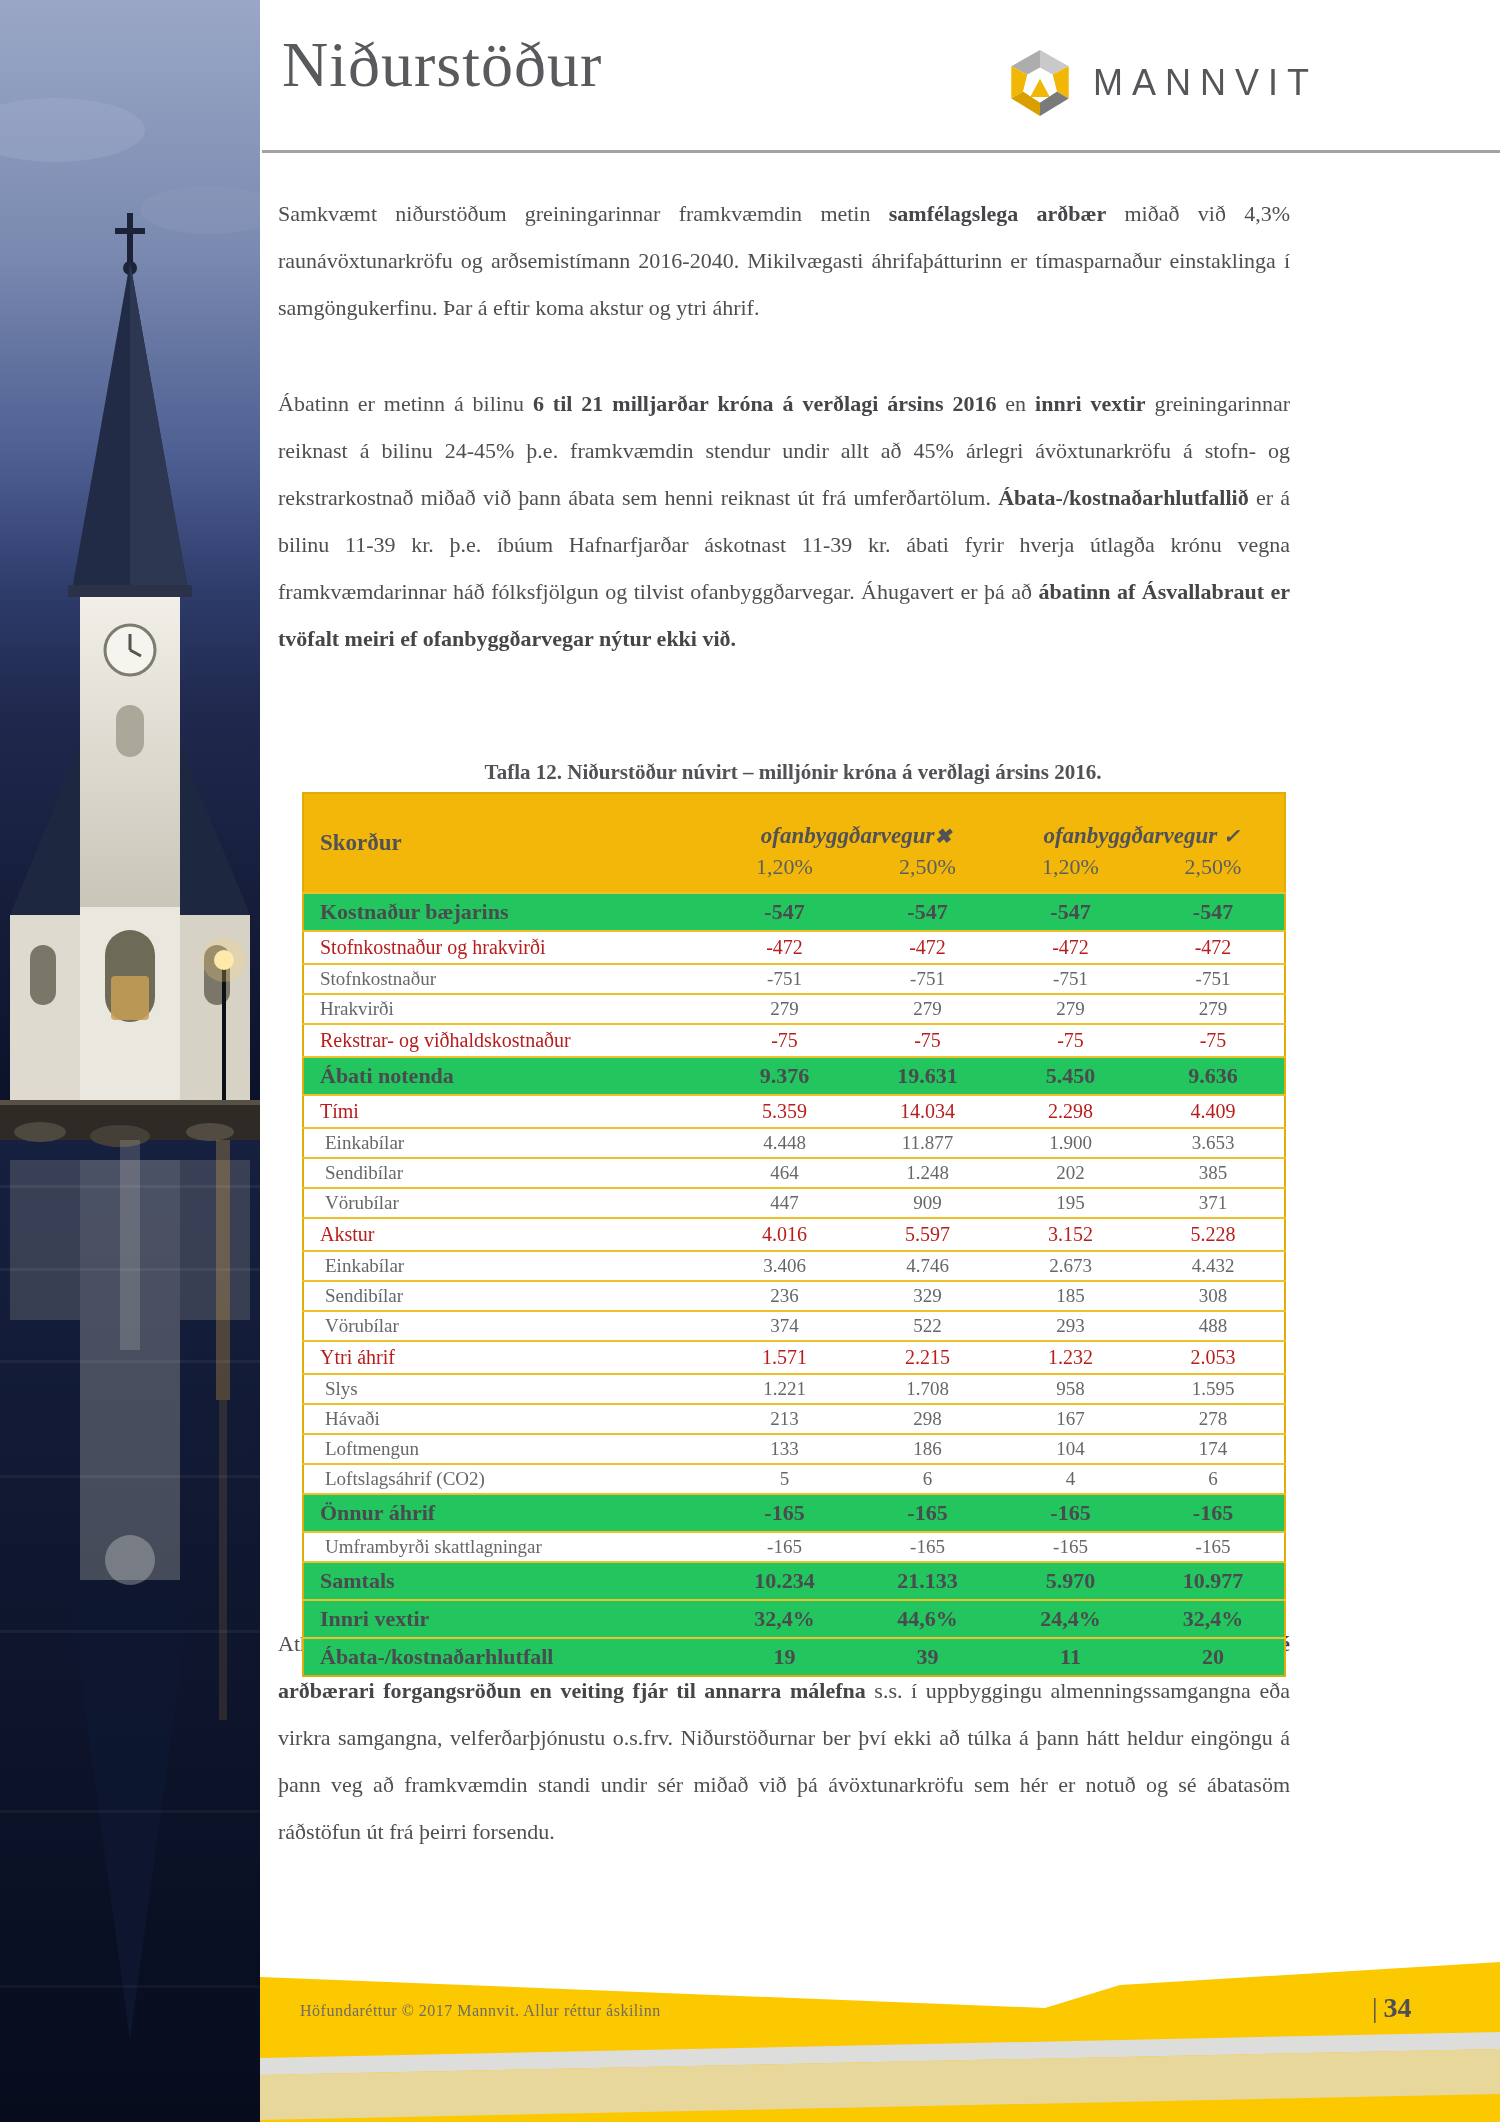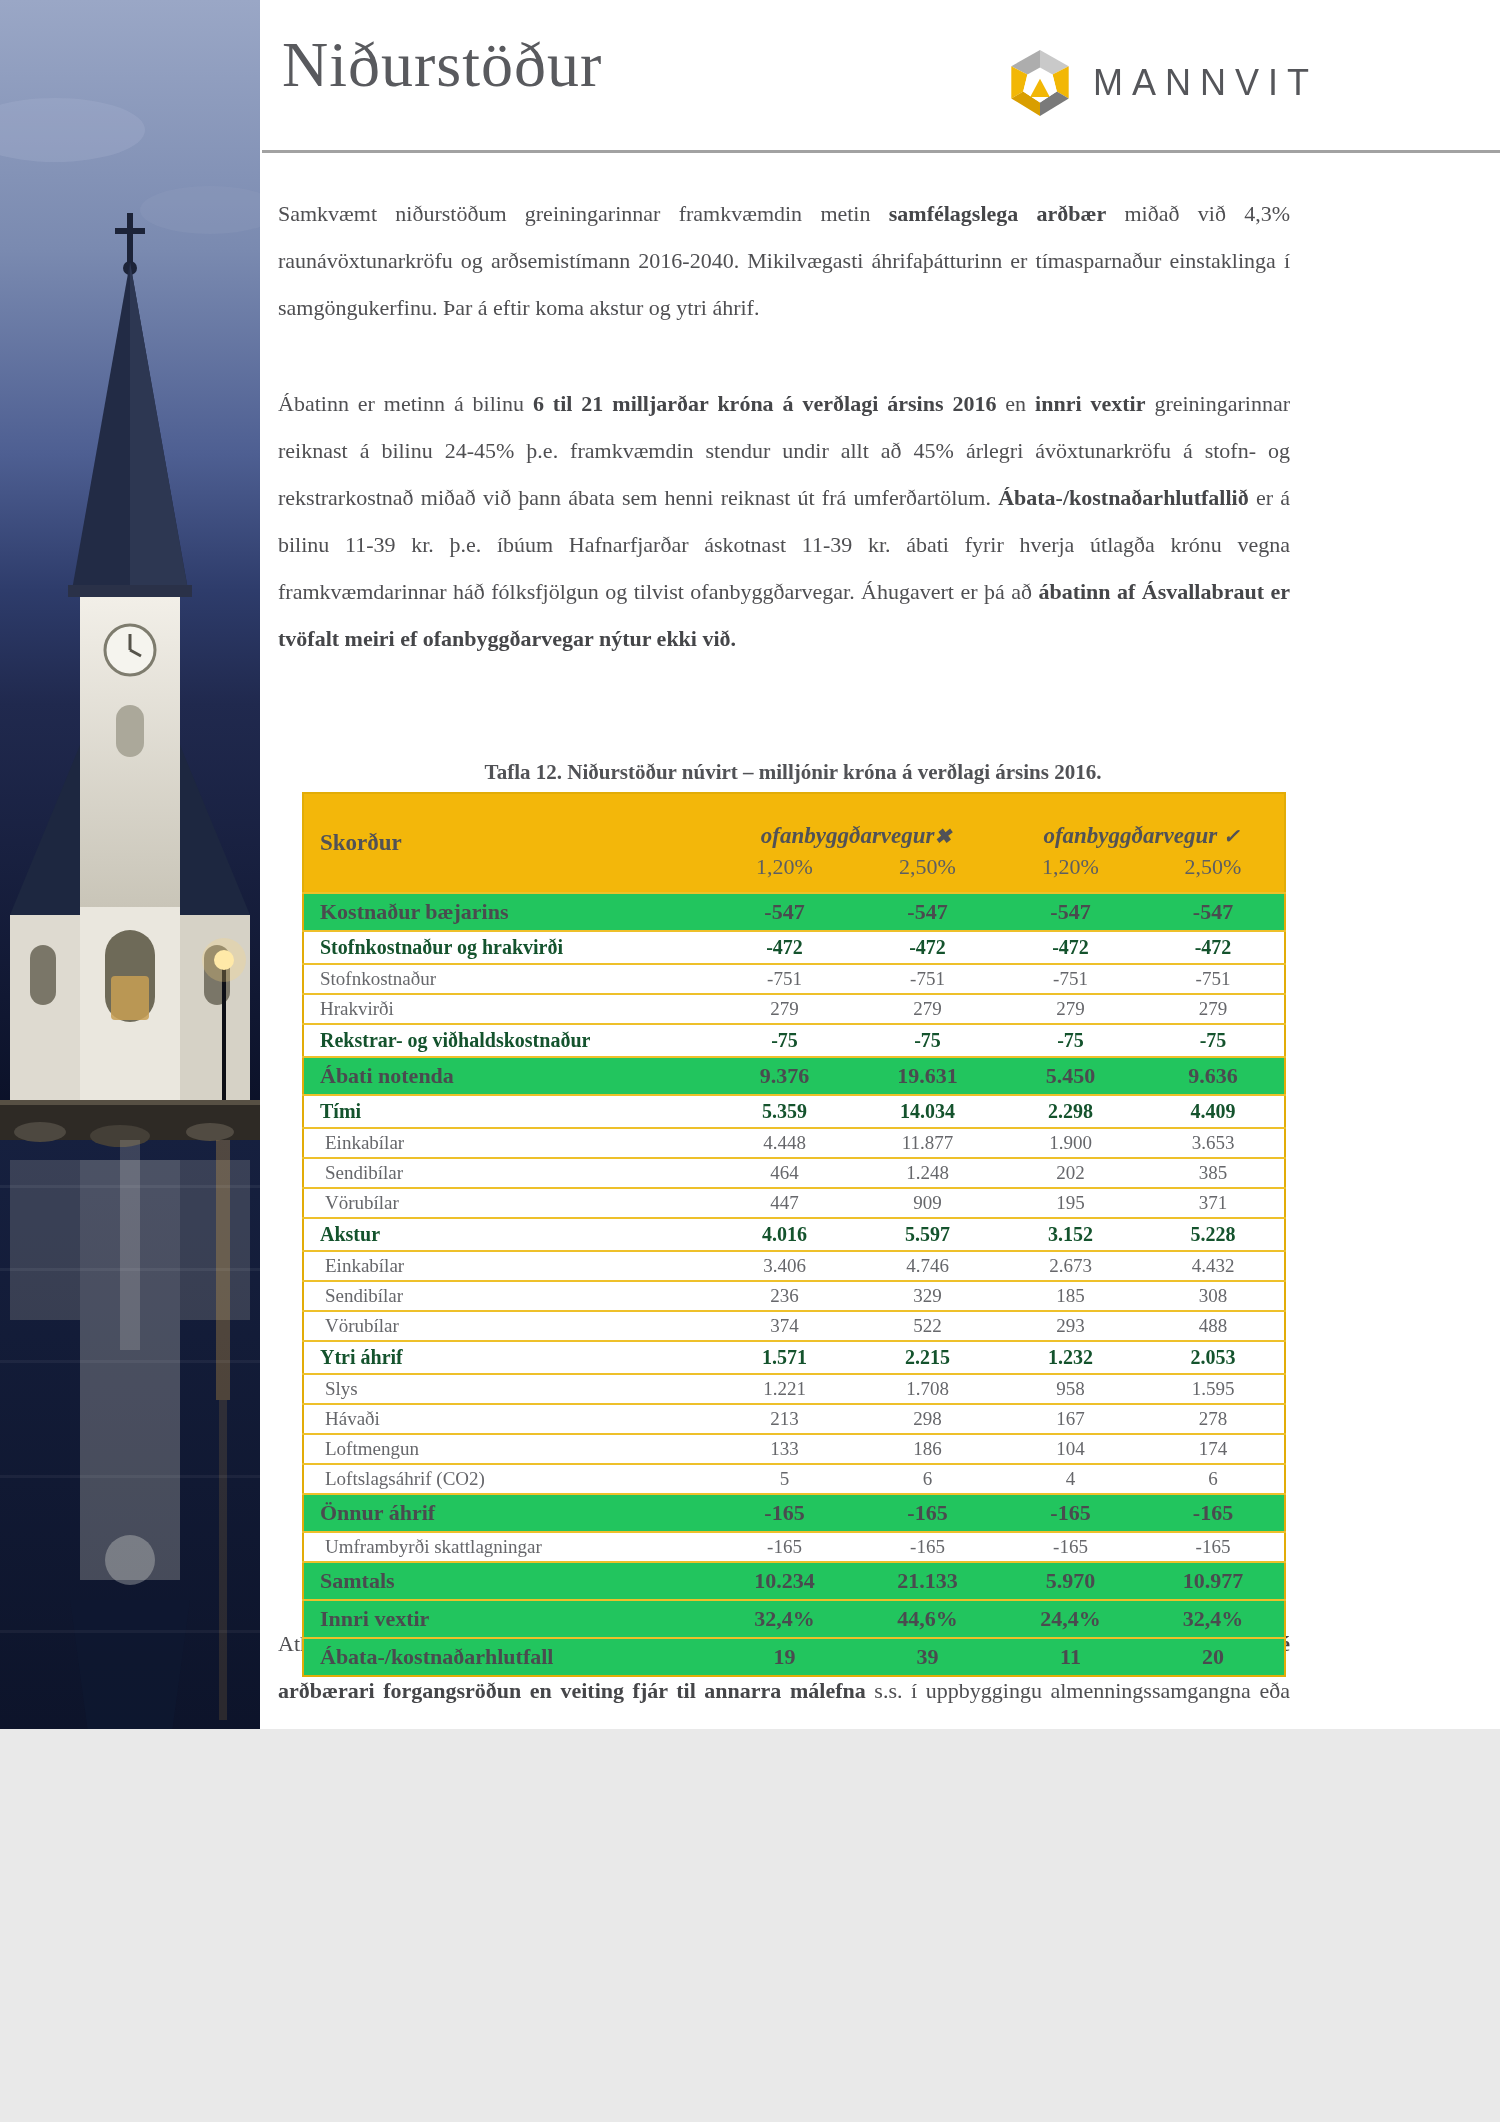--- a/index.html
+++ b/index.html
@@ -1,16 +1,16 @@
 <!DOCTYPE html>
 <html><head>
 <meta charset="utf-8">
 <style>
   html,body{margin:0;padding:0;background:#e9e9e9;}
-  #page{position:relative;width:1500px;height:1729px;background:#ffffff;overflow:hidden;
+  #page{position:relative;width:1500px;height:2122px;background:#ffffff;overflow:hidden;
         font-family:"Liberation Serif","DejaVu Serif",serif;color:#4f4f52;}
   
   #photo{position:absolute;left:0;top:0;width:260px;height:2122px;}
   
   #page-title{position:absolute;left:282px;top:28px;font-size:64px;color:#595a5e;letter-spacing:1px;}
   #title-rule{position:absolute;left:262px;top:150px;width:1238px;height:3px;background:#a2a2a2;}
   #logo{position:absolute;left:1005px;top:48px;display:flex;align-items:center;gap:18px;justify-content:space-between;}
   #logo svg{width:70px;height:70px;}
   #logo .word{font-family:"Liberation Sans","DejaVu Sans",sans-serif;font-size:36px;letter-spacing:9px;
               color:#55565a;font-weight:400;}
@@ -32,21 +32,21 @@
   th.group{font-size:23px;padding-top:24px;height:36px;vertical-align:middle;font-style:italic;}
   th.group .mark{font-size:20px;}
   tr.subhead th{font-weight:normal;font-size:22px;color:#5d5e62;height:32px;padding-bottom:6px;vertical-align:top;}
   tbody tr{border-top:2px solid #eec02a;}
   tbody td{padding:0;}
   td.lbl{text-align:left;padding-left:16px;}
   td.val{text-align:center;}
   tr.plain td{height:28px;font-size:19px;color:#66676b;}
   tr.indent td{height:28px;font-size:19px;color:#66676b;}
   tr.indent td.lbl{padding-left:21px;}
-  tr.bold td{height:31px;font-size:20px;font-weight:bold;color:#14532d;margin-left:12px;}
+  tr.bold td{height:31px;font-size:20px;font-weight:normal;color:#b91c1c;margin-left:12px;}
   tr.total td{height:36px;font-size:22px;font-weight:bold;color:#4a4b4f;background:#22c55e;}
   
   #footer-band{position:absolute;left:260px;top:1950px;width:1240px;height:172px;}
   #copyright{position:absolute;left:300px;top:2002px;font-size:16px;color:#6f6c64;letter-spacing:0.5px;}
   #page-number{position:absolute;left:1372px;top:1992px;font-size:28px;font-weight:bold;color:#4f5054;}
   #page-number .bar{font-weight:normal;margin-right:6px;}
 </style>
 </head>
 <body>
 

